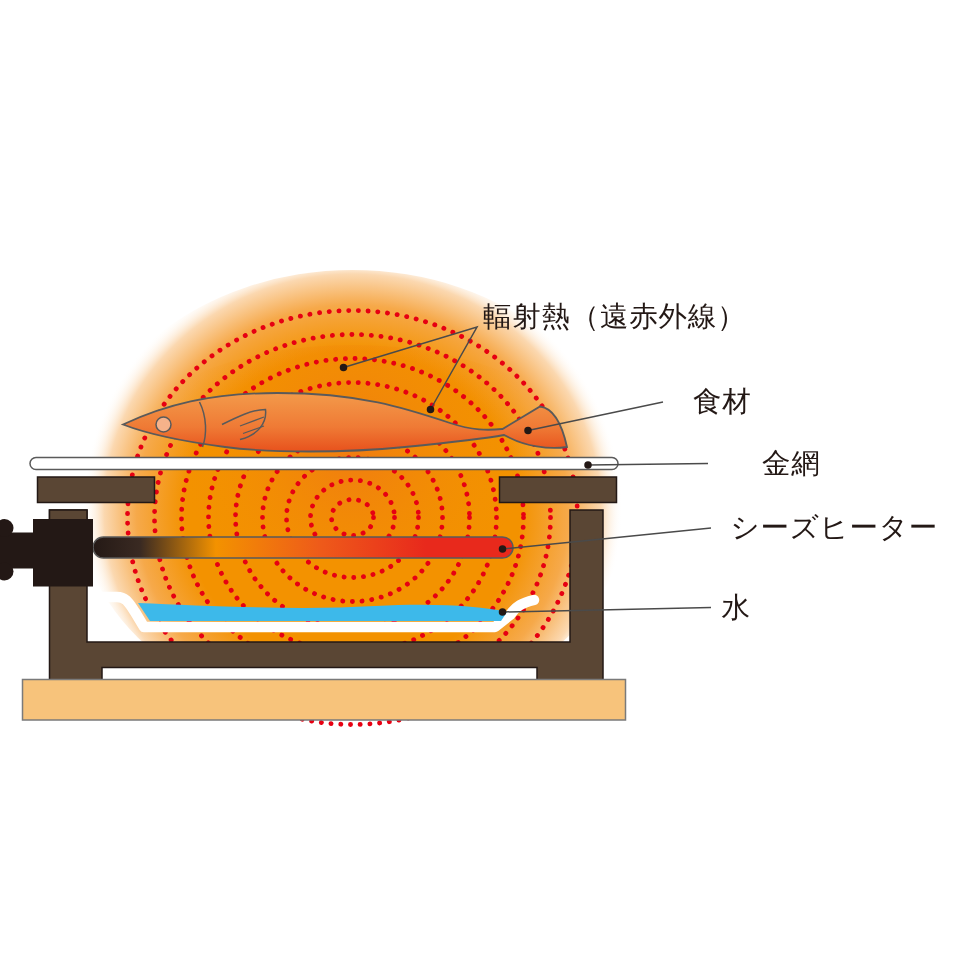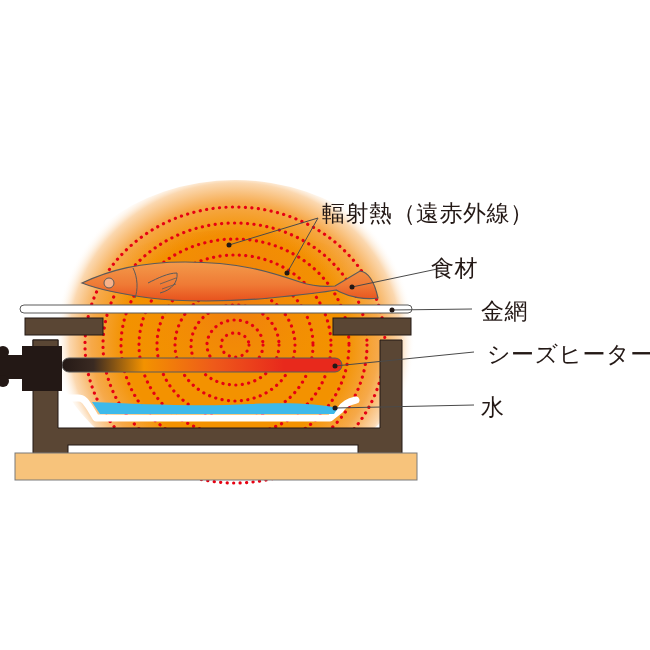--- a/index.html
+++ b/index.html
@@ -1,18 +1,18 @@
 <!DOCTYPE html>
 <html><head>
 <meta charset="utf-8">
 <style>
   html, body { margin: 0; padding: 0; background: #ffffff; }
   body { width: 650px; height: 650px; position: relative; overflow: hidden; font-family: "DejaVu Sans", "Liberation Sans", sans-serif; }
   #stage { position: absolute; left: 0; top: 0; width: 650px; height: 650px; }
-  .label { position: absolute; font-size: 23px; color: #231815; white-space: nowrap; line-height: 1; letter-spacing: 0.5px; }
+  .label { position: absolute; font-size: 19px; color: #231815; white-space: nowrap; line-height: 1; letter-spacing: 0.5px; }
 </style>
 </head>
 <body>
 
 <svg id="stage" width="650" height="650" viewBox="0 0 650 650" xmlns="http://www.w3.org/2000/svg">
   <defs>
     <radialGradient id="glowGrad" cx="235" cy="340" r="180" gradientUnits="userSpaceOnUse" gradientTransform="translate(235 340) scale(1 0.95) translate(-235 -340)">
       <stop offset="0" stop-color="#f39200"></stop>
       <stop offset="0.62" stop-color="#f39200"></stop>
       <stop offset="0.8" stop-color="#f6a94a"></stop>
@@ -116,16 +116,16 @@
     <circle cx="229" cy="245" r="2.5"></circle>
     <circle cx="287" cy="273" r="2.5"></circle>
     <circle cx="352" cy="287" r="2.5"></circle>
     <circle cx="392" cy="310" r="2.5"></circle>
     <circle cx="335" cy="366" r="2.5"></circle>
     <circle cx="335" cy="408" r="2.5"></circle>
   </g>
 </svg>
 
 <div class="label" style="left:322px; top:202px;">輻射熱（遠赤外線）</div>
-<div class="label" style="left:431px; top:259px;font-family:Liberation Mono, monospace;">食材</div>
-<div class="label" style="left:481px; top:300px;">金網</div>
+<div class="label" style="left:462px; top:259px;">食材</div>
+<div class="label" style="left:508px; top:300px;">金網</div>
 <div class="label" style="left:487px; top:343px;">シーズヒーター</div>
 <div class="label" style="left:481px; top:396px;">水</div>
 
 </body></html>

